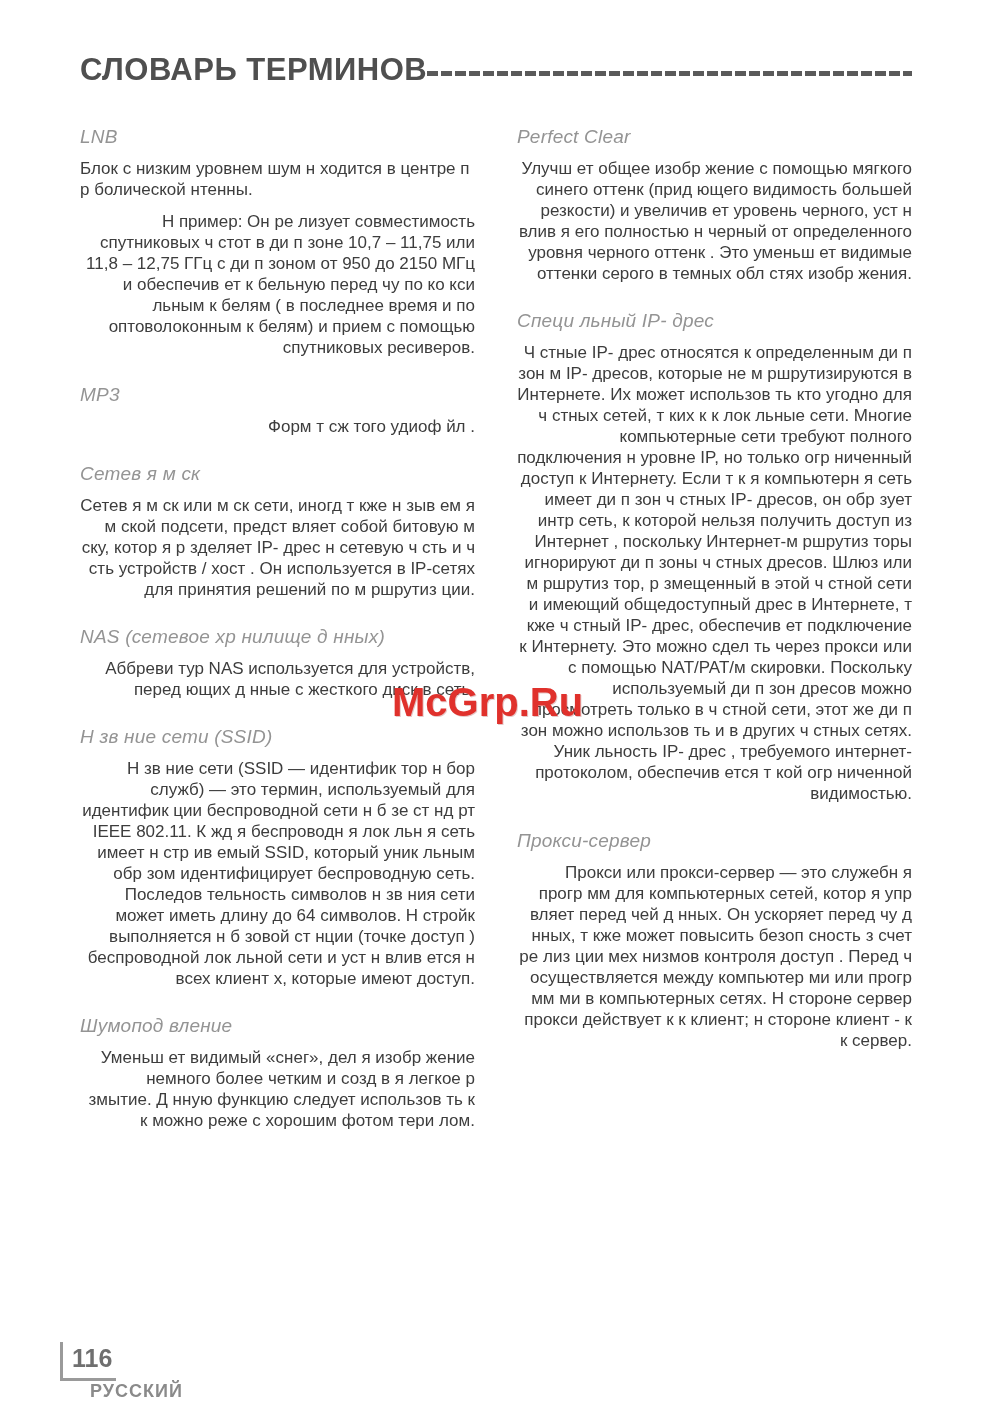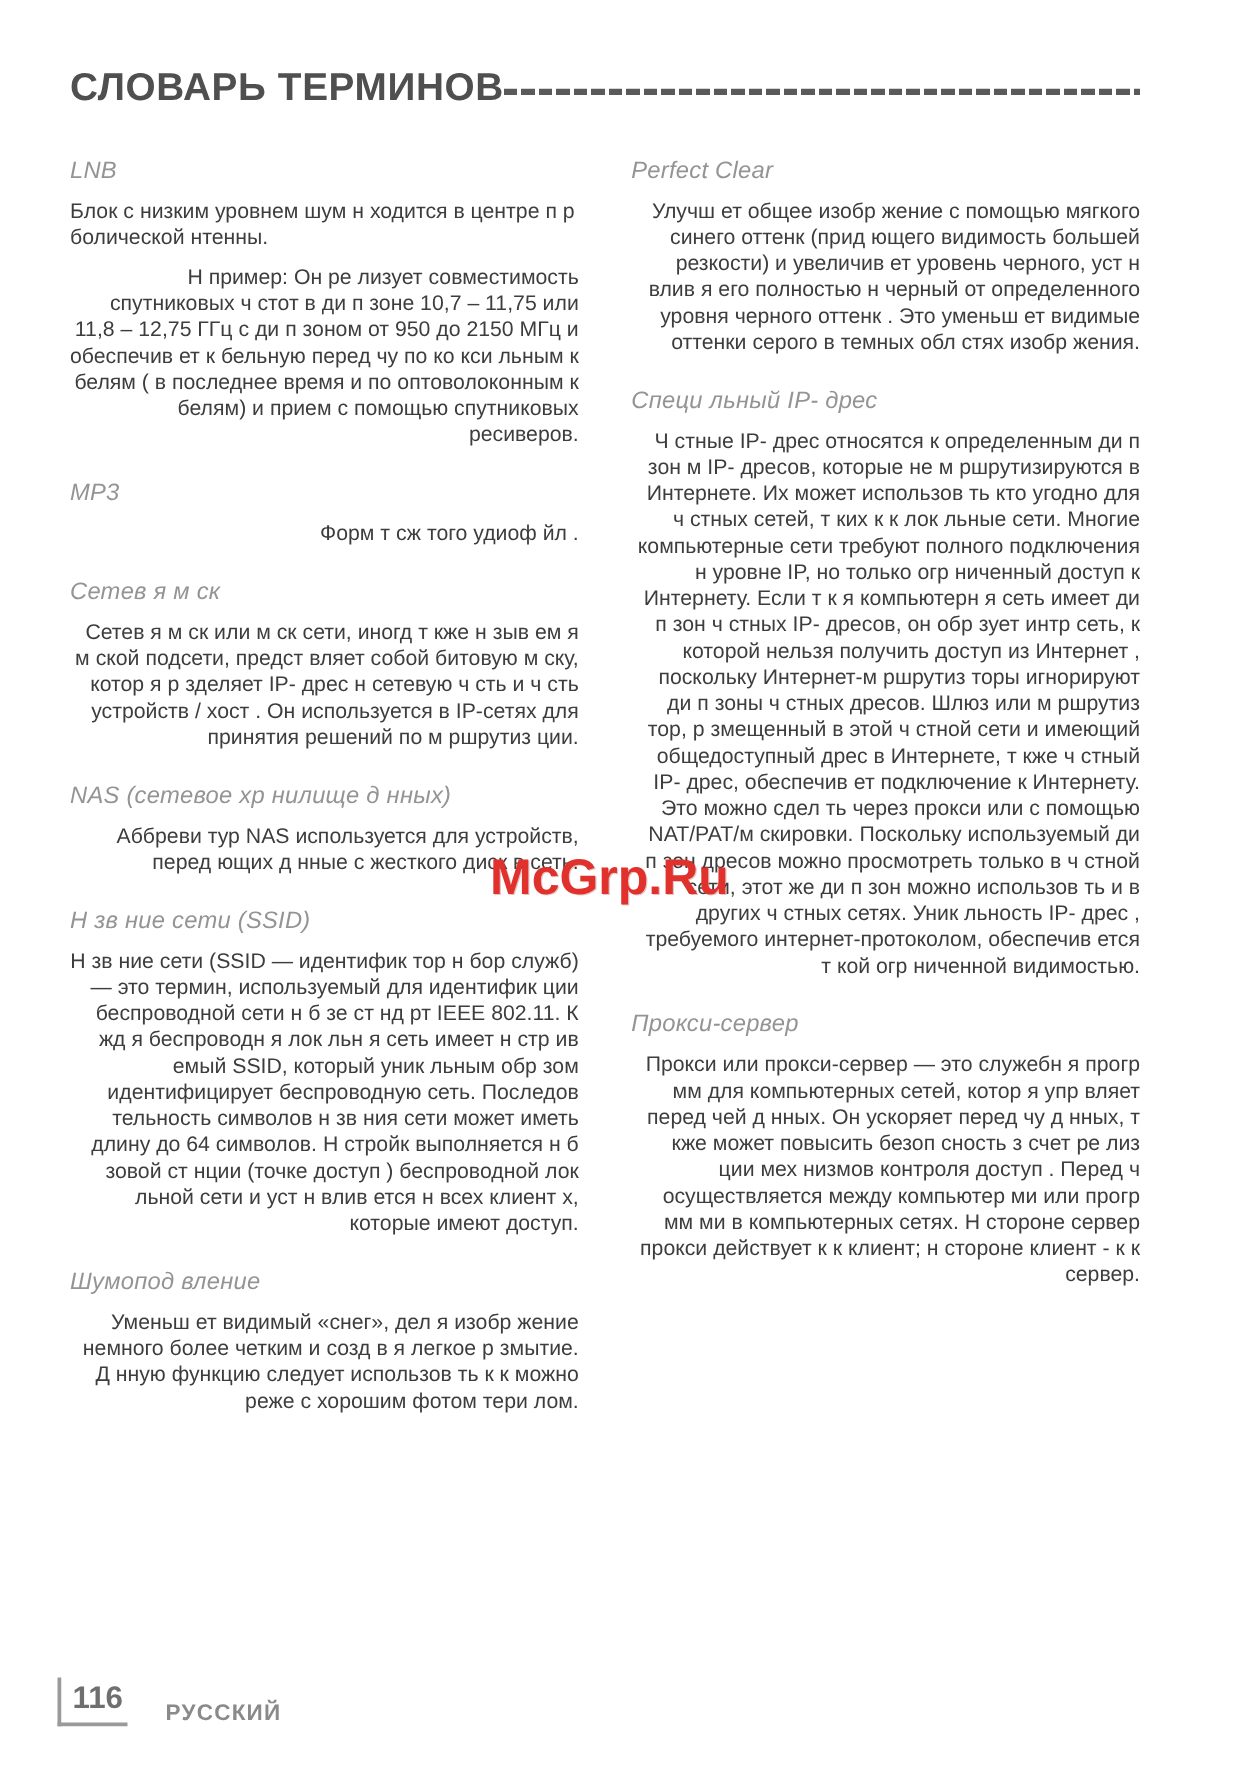--- a/index.html
+++ b/index.html
@@ -7,21 +7,21 @@
   .page {
     position: relative;
     width: 1000px;
     height: 1419px;
     margin: 0 auto;
     background: #ffffff;
     font-family: "Liberation Sans", sans-serif;
     overflow: hidden;
   }
   .content {
-    padding: 52px 88px 0 56px;
+    padding: 52px 88px 0 80px;
   }
   .title-row {
     display: flex;
     align-items: center;
   }
   .page-title {
     font-size: 31px;
     font-weight: bold;
     color: #4f4f4f;
     letter-spacing: 0.5px;
@@ -61,24 +61,25 @@
     top: 680px;
     font-family: Liberation Sans, sans-serif;
     font-size: 40px;
     font-weight: bold;
     color: #e0312c;
     text-shadow: 1px 1px 0 rgba(150,30,30,0.25);
     pointer-events: none;
   }
   .footer {
     position: absolute;
-    left: 46px;
+    left: 60px;
     top: 1342px;
     display: flex;
-    align-items: flex-end;
+    align-items: flex-start;
+    flex-direction: column;
   }
   .page-number {
     font-size: 25px;
     font-weight: bold;
     color: #6f6f6f;
     border-left: 3px solid #9a9a9a;
     border-bottom: 3px solid #9a9a9a;
     padding: 2px 4px 5px 9px;
   }
   .language-label {

